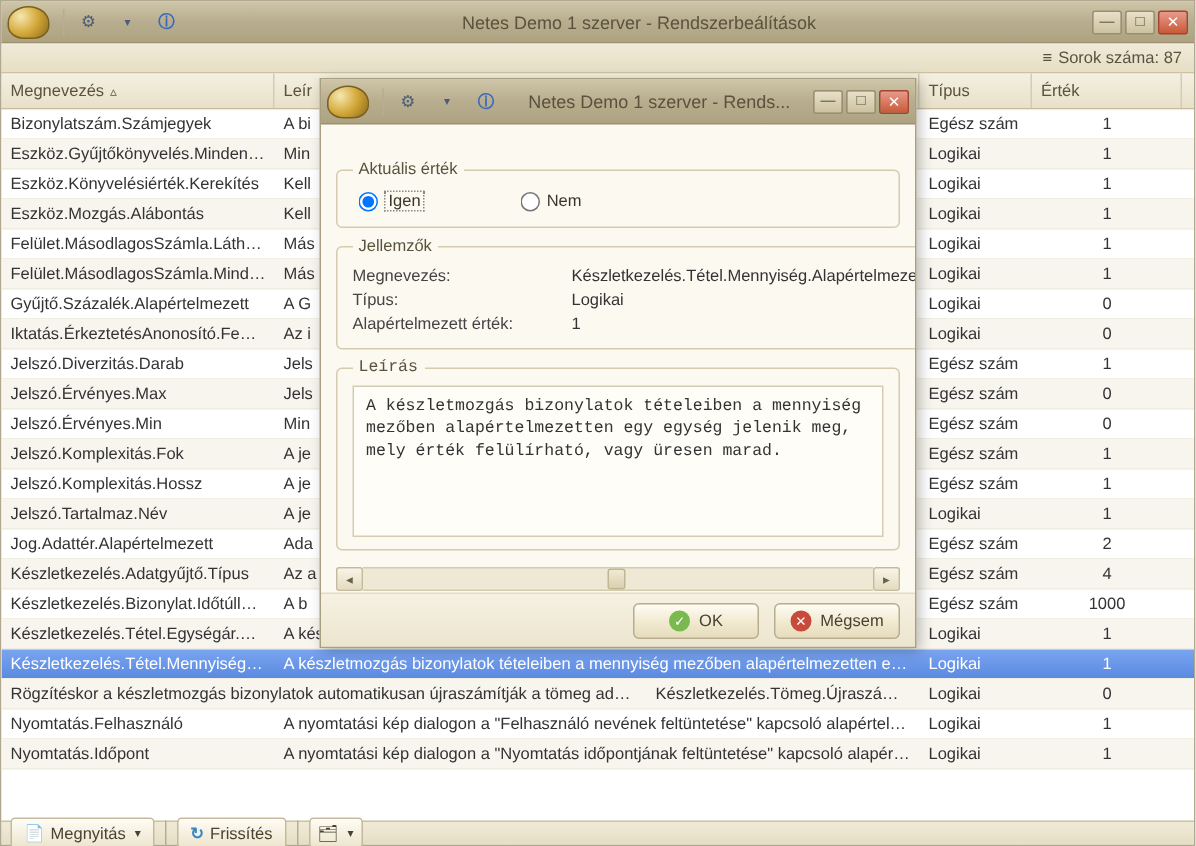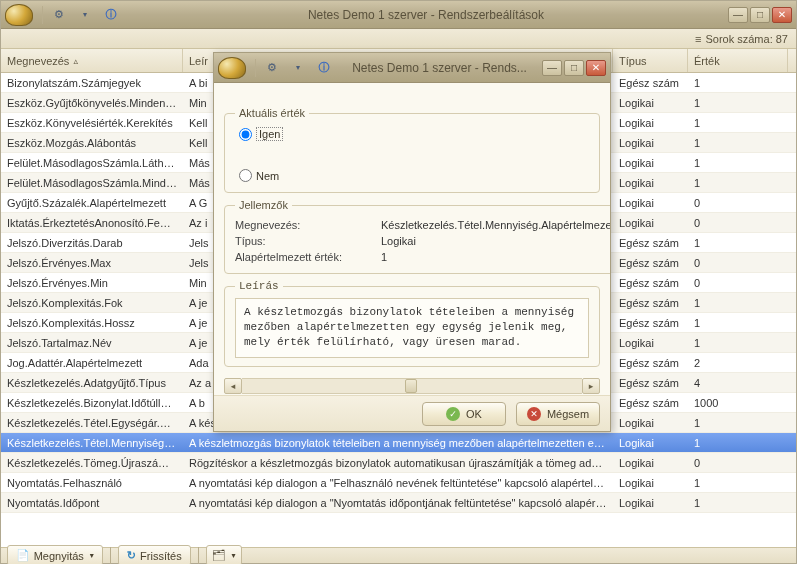--- a/index.html
+++ b/index.html
@@ -15,42 +15,42 @@
   .titlebar .win-btn { width: 20px; height: 16px; background: linear-gradient(to bottom,#e8e0c8,#ccc2a0); border:1px solid #9a8f70; border-radius:2px; display:flex; align-items:center; justify-content:center; font-size:10px; color:#5a523d; }
   .titlebar .win-btn.close { background: linear-gradient(to bottom,#e89a8a,#c85a3a); color:#fff; border-color:#a04530; }
 
   .statusbar-top { height: 20px; background: linear-gradient(to bottom,#f0ead8,#e6dec5); border-bottom:1px solid #ccc2a0; display:flex; justify-content:flex-end; align-items:center; padding:0 8px; font-size:11px; color:#5a523d; }
   
   .grid-header { height: 24px; background: linear-gradient(to bottom,#f4f0e2,#e8e0c8); border-bottom:1px solid #c5bb9c; display:flex; }
   .grid-header .col { padding: 4px 6px; border-right:1px solid #d5ccb0; color:#5a523d; font-weight:normal; display:flex; align-items:center; }
   .col-name { width: 182px; }
   .col-desc { width: 430px; }
   .col-type { width: 75px; }
-  .col-val  { width: 100px; }
+  .col-val  { width: 100px; text-align: center; }
   .sort-arrow { margin-left:4px; font-size:9px; }
 
   .grid-body { flex:1; background:#fff; overflow-y:auto; }
   .grid-row { display:flex; height:20px; align-items:center; border-bottom:1px solid #f0ede2; }
   .grid-row.alt { background:#f7f5ee; }
   .grid-row .cell { padding: 2px 6px; overflow:hidden; white-space:nowrap; text-overflow:ellipsis; color:#333; }
   .grid-row.selected { background: linear-gradient(to bottom,#7aa4f0,#5a8ae0); color:#fff; }
   .grid-row.selected .cell { color:#fff; }
 
   .bottombar { height: 16px; background: linear-gradient(to bottom,#f0ead8,#e6dec5); border-top:1px solid #ccc2a0; display:flex; align-items:center; padding:0 6px; gap:4px; }
   .bottombar .bbtn { padding:3px 8px; background:linear-gradient(to bottom,#fefcf5,#ece4cc); border:1px solid #c5bb9c; border-radius:3px; display:flex; align-items:center; gap:4px; font-size:11px; color:#4a4230; }
   .bottombar .bbtn .drop { font-size:8px; margin-left:2px; }
 
   
   .dialog { position: absolute; left: 213px; top: 52px; width: 398px; height: 380px; background:#fbf9f0; border:1px solid #a89e80; box-shadow: 2px 2px 8px rgba(0,0,0,0.25); display:flex; flex-direction:column; }
   .dialog .titlebar { height:30px; }
   .dialog .content { flex:1; padding:24px 10px 0 10px; display:flex; flex-direction:column; gap:6px; overflow:hidden; }
   
   fieldset { border:1px solid #d5ccb0; border-radius:4px; padding:6px 10px 8px 10px; }
   legend { padding:0 4px; color:#5a523d; }
-  .radio-row { display:flex; gap:28px; padding:2px 4px;flex-direction:column; }
+  .radio-row { display:flex; gap:64px; padding:2px 4px; }
   .radio-row label { display:flex; align-items:center; gap:4px; }
   input[type=radio] { margin:0; }
   .radio-selected-box { border:1px dotted #888; padding:0 2px; }
 
   .prop-row { display:flex; padding:2px 0; align-items:flex-start;gap:16px; }
   .prop-label { width: 130px; color:#444; }
   .prop-val { flex:1; color:#333; white-space:nowrap; overflow:hidden; text-overflow:ellipsis; }
 
   .desc-box { flex:1; border:1px solid #d5ccb0; background:#fefdf8; padding:6px 8px; color:#333; line-height:1.35; overflow:hidden; }
   
@@ -214,22 +214,22 @@
         <div class="cell col-type">Logikai</div>
         <div class="cell col-val">1</div>
       </div>
       <div class="grid-row selected">
         <div class="cell col-name">Készletkezelés.Tétel.Mennyiség.…</div>
         <div class="cell col-desc">A készletmozgás bizonylatok tételeiben a mennyiség mezőben alapértelmezetten egy…</div>
         <div class="cell col-type">Logikai</div>
         <div class="cell col-val">1</div>
       </div>
       <div class="grid-row alt">
+        <div class="cell col-desc">Rögzítéskor a készletmozgás bizonylatok automatikusan újraszámítják a tömeg adato…</div>
         <div class="cell col-name">Készletkezelés.Tömeg.Újraszámítás</div>
-        <div class="cell col-desc">Rögzítéskor a készletmozgás bizonylatok automatikusan újraszámítják a tömeg adato…</div>
         <div class="cell col-type">Logikai</div>
         <div class="cell col-val">0</div>
       </div>
       <div class="grid-row">
         <div class="cell col-name">Nyomtatás.Felhasználó</div>
         <div class="cell col-desc">A nyomtatási kép dialogon a "Felhasználó nevének feltüntetése" kapcsoló alapértelm…</div>
         <div class="cell col-type">Logikai</div>
         <div class="cell col-val">1</div>
       </div>
       <div class="grid-row alt">

